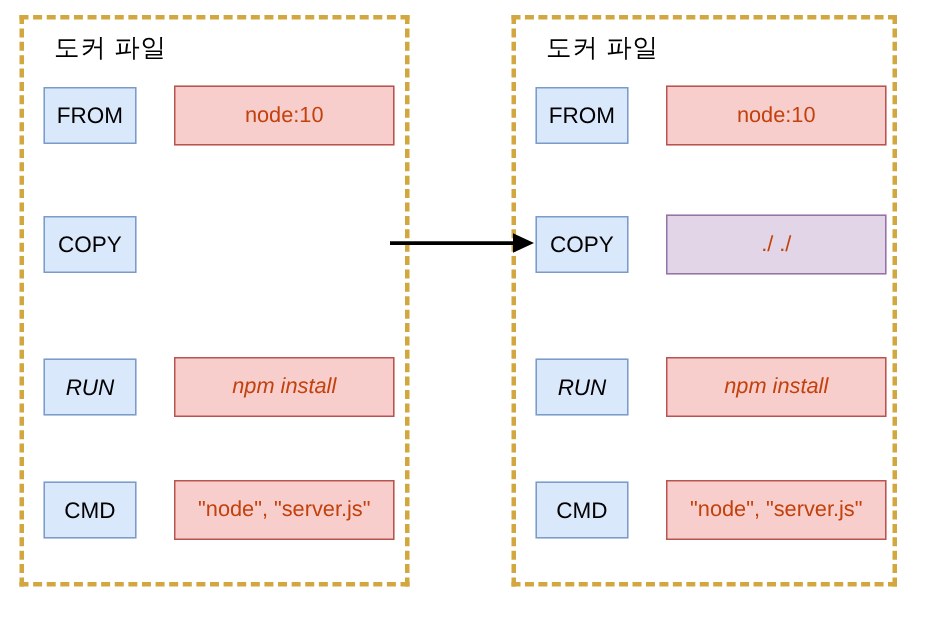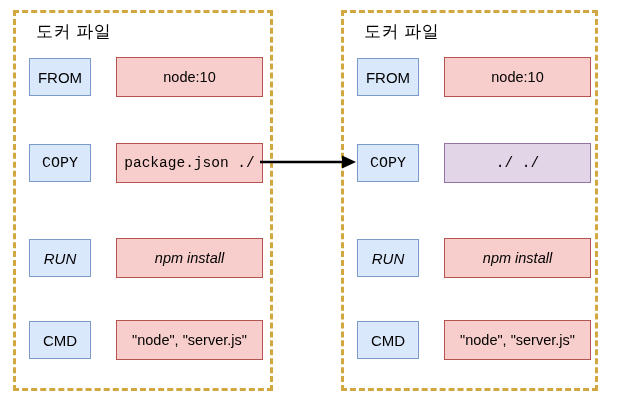--- a/index.html
+++ b/index.html
@@ -26,21 +26,21 @@
     position: absolute;
     left: 20px; top: 7px;
     font-size: 17px;
     color: #000000;
     letter-spacing: 0.5px;
     white-space: nowrap;
   }
 
   .row { position: absolute; left: 0; width: 100%; height: 40px; }
   .row-0 { top: 44px; }
-  .row-1 { top: 130px; font-family: Liberation Mono, monospace; }
+  .row-1 { top: 130px; }
   .row-2 { top: 225px; font-style: italic; }
   .row-3 { top: 307px; }
 
   .label-box {
     position: absolute;
     left: 13px; top: 1px;
     width: 62px; height: 38px;
     background: #dae8fc;
     border: 1px solid #7b9cc9;
     display: flex; align-items: center; justify-content: center;
@@ -48,21 +48,21 @@
     color: #000000;
   }
   .value-box {
     position: absolute;
     left: 100px; top: 0;
     width: 147px; height: 40px;
     background: #f8cecc;
     border: 1px solid #b85450;
     display: flex; align-items: center; justify-content: center;
     font-size: 14.5px;
-    color: #000000;
+    color: #c2410c;
     white-space: nowrap;
   }
   .value-box.highlight {
     background: #e1d5e7;
     border-color: #9673a6;
   }
 
   .arrow-svg {
     position: absolute;
     left: 258px; top: 150px;
@@ -77,21 +77,20 @@
 
   <div class="panel panel-left">
     <div class="panel-title">도커 파일</div>
 
     <div class="row row-0">
       <div class="label-box">FROM</div>
       <div class="value-box">node:10</div>
     </div>
     <div class="row row-1">
       <div class="label-box">COPY</div>
-      <div class="value-box">package.json ./</div>
     </div>
     <div class="row row-2">
       <div class="label-box">RUN</div>
       <div class="value-box">npm install</div>
     </div>
     <div class="row row-3">
       <div class="label-box">CMD</div>
       <div class="value-box">"node", "server.js"</div>
     </div>
   </div>

